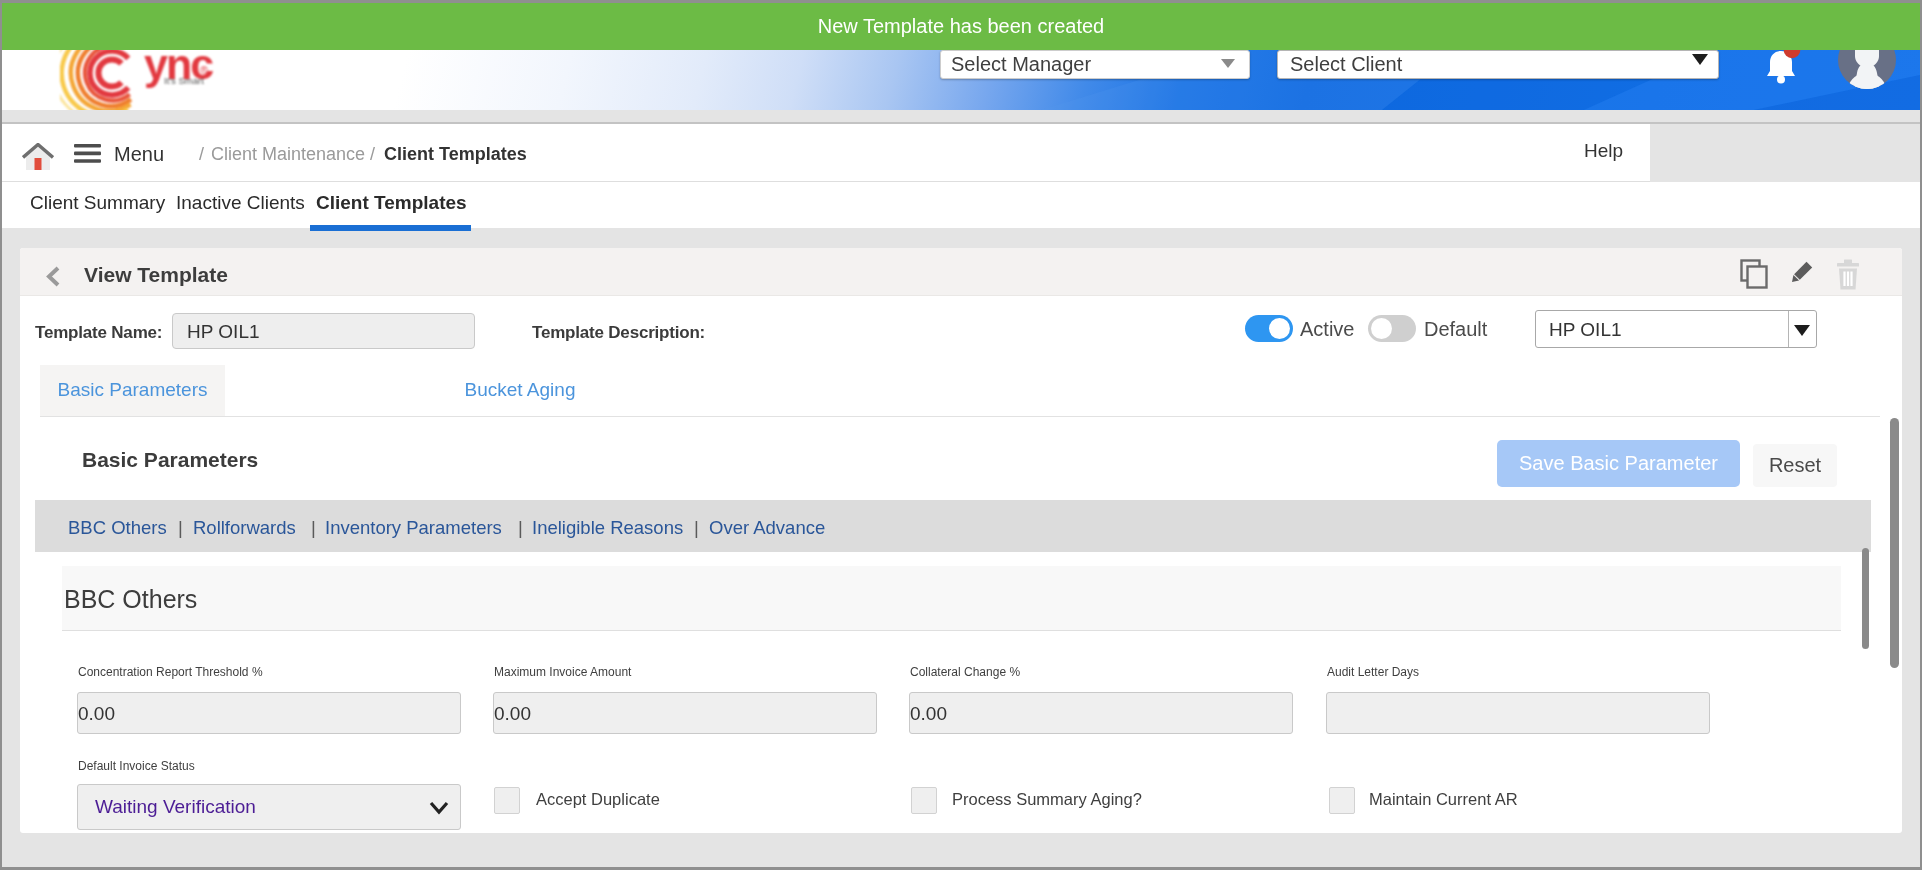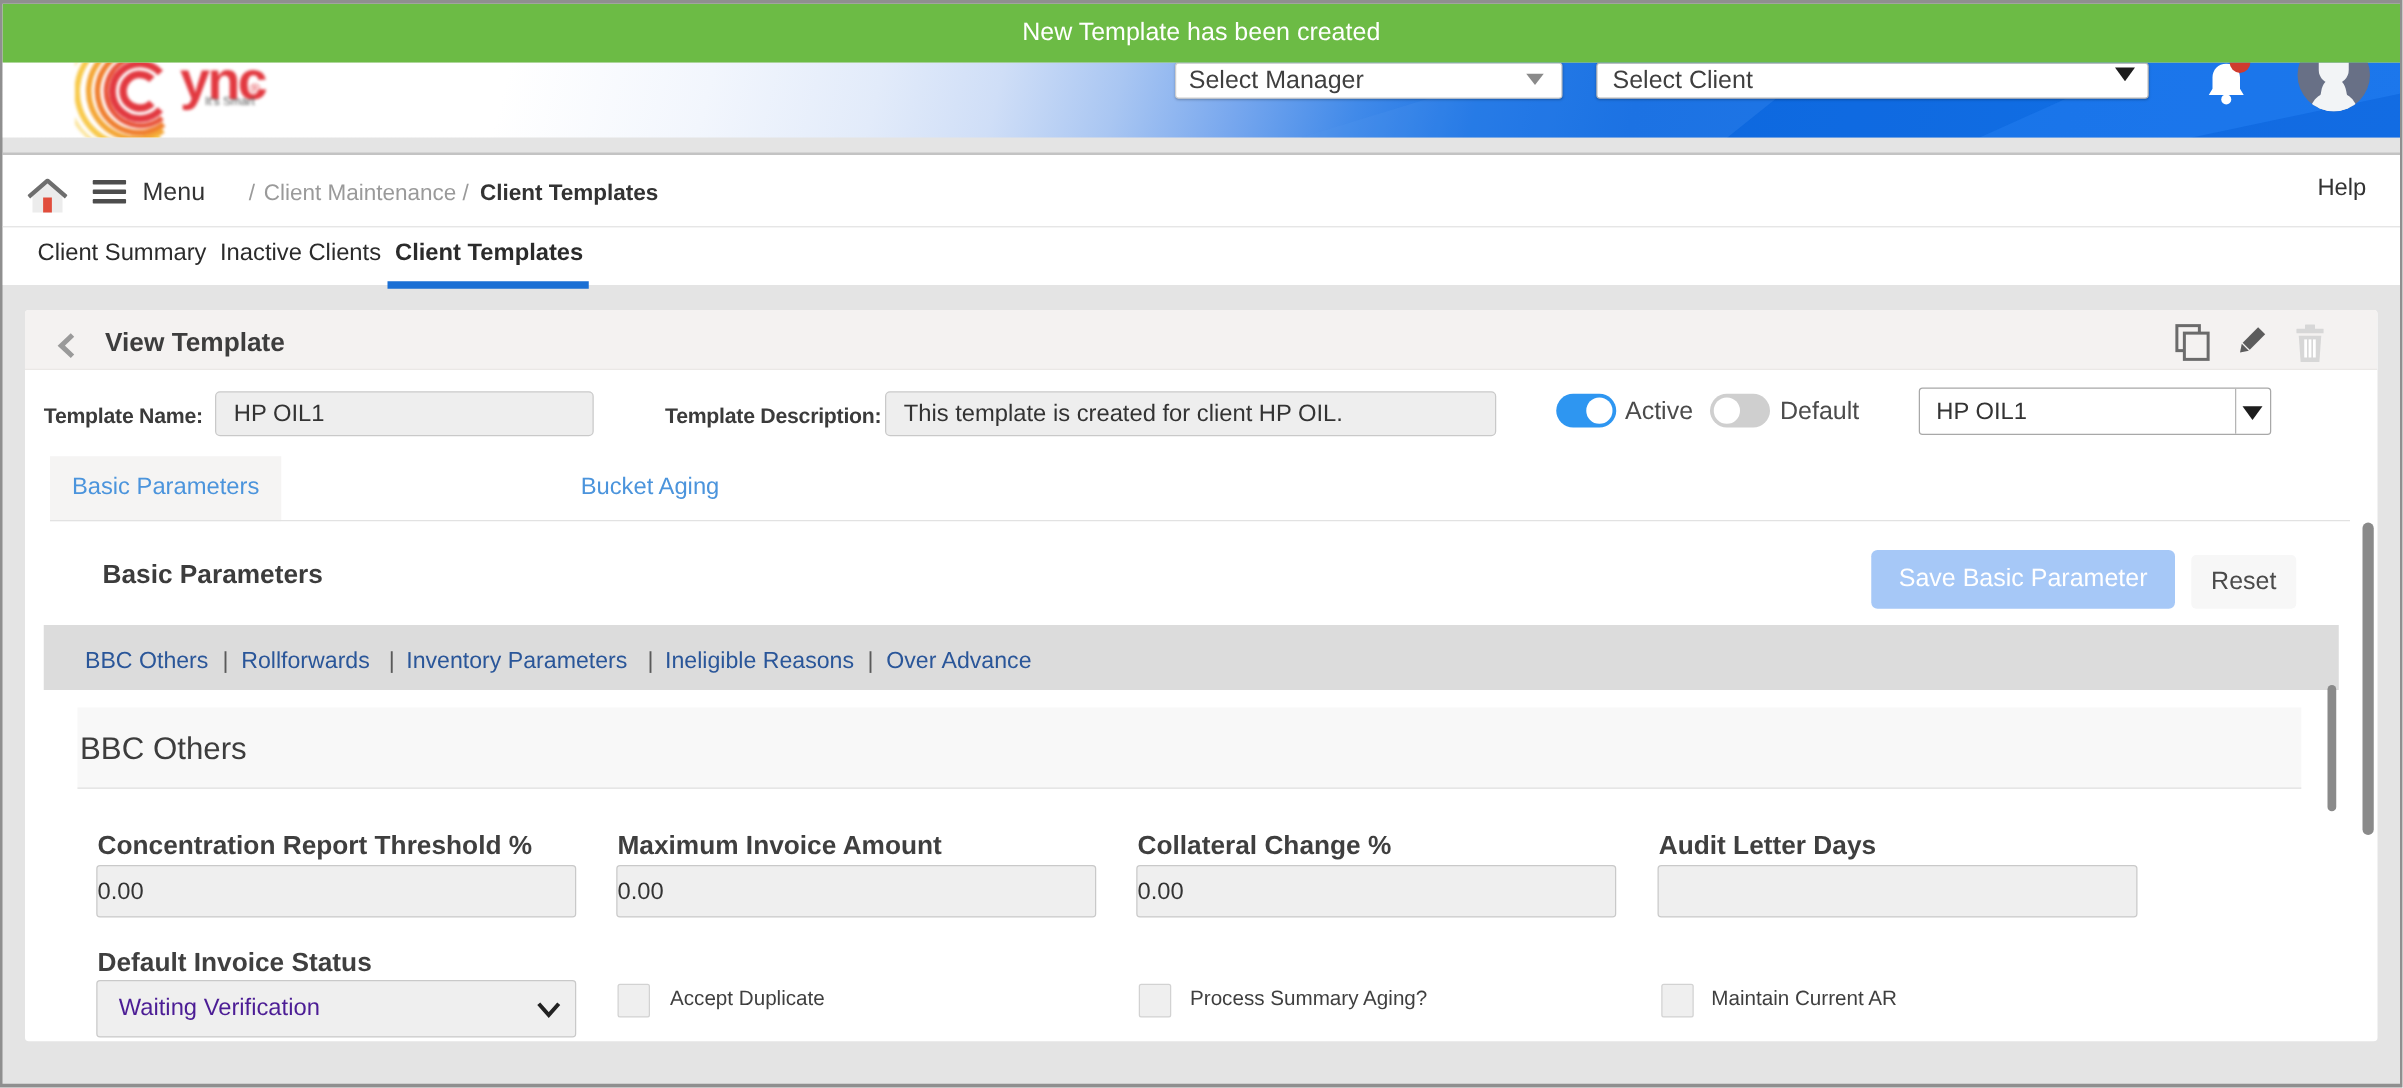--- a/index.html
+++ b/index.html
@@ -15,21 +15,21 @@
  background:linear-gradient(104deg,#ffffff 0%,#ffffff 21%,#f2f6fd 29.5%,#e2ebfa 36.5%,#cfdef7 41.5%,#a9c6f2 46.5%,#77a7ee 51.5%,#418ae9 56.5%,#1c74e5 61.5%,#0f6ae1 68%,#1371e7 86%,#1673ea 100%)}
 .hdr-border{position:absolute;left:0;top:119px;width:1918px;height:2px;background:#c3c3c3;z-index:2}
 .logo{position:absolute;left:58px;top:-10px;width:230px;height:110px;filter:blur(1.1px)}
 .selbox{position:absolute;background:#fff;font-size:20px;color:#3f3f3f;border-radius:3px;
  box-shadow:0 1px 2px rgba(0,0,0,.25)}
 .sel-mgr{left:938px;top:0;width:310px;height:29px;border:1px solid #cdcdcd;padding:2px 0 0 10px}
 .sel-cli{left:1275px;top:0;width:442px;height:29px;border:1px solid #b5b5b5;padding:2px 0 0 12px}
 .caret-gray{position:absolute;width:0;height:0;border-left:7px solid transparent;border-right:7px solid transparent;border-top:9px solid #8a8a8a}
 .caret-blk{position:absolute;width:0;height:0;border-left:8px solid transparent;border-right:8px solid transparent;border-top:11px solid #1d1d1d}
 
-.menurow{position:absolute;left:0;top:121px;width:1918px;height:58px;background:#fff;border-bottom:1px solid #dedede;z-index:1}
+.menurow{position:absolute;left:0;top:121px;width:1648px;height:58px;background:#fff;border-bottom:1px solid #dedede;z-index:1}
 .menu-txt{position:absolute;left:112px;top:19px;font-size:20px;color:#333}
 .crumbs{position:absolute;top:20px;font-size:18px;color:#9a9a9a;white-space:nowrap}
 .crumbs b{color:#333;font-weight:700}
 .help{position:absolute;right:27px;top:16px;font-size:19px;color:#333}
 
 .tabsrow{position:absolute;left:0;top:179px;width:1918px;height:46px;background:#fff;font-size:19px;color:#2b2b2b;z-index:1}
 .tabsrow .t{position:absolute;top:10px;white-space:nowrap}
 .t1{left:28px}.t2{left:174px}.t3{left:314px;font-weight:700}
 .underline{position:absolute;left:308px;top:222px;width:161px;height:6px;background:#1a6fd4;z-index:2}
 
@@ -58,21 +58,21 @@
 .btn-reset{position:absolute;left:1733px;top:196px;width:84px;height:43px;background:#f7f7f7;border-radius:4px;
  color:#4a4a4a;font-size:20px;text-align:center;line-height:42px}
 
 .subnav{position:absolute;left:15px;top:252px;width:1836px;height:52px;background:#dcdcdc;font-size:18.5px;color:#2a5699}
 .subnav span{position:absolute;top:17px;white-space:nowrap}
 .sep{color:#5a5a5a}
 
 .bbchead{position:absolute;left:42px;top:318px;width:1779px;height:65px;background:#f8f8f8;border-bottom:1px solid #dfdfdf}
 .bbchead .h{position:absolute;left:2px;top:19px;font-size:25px;color:#3d3d3d}
 
-.flabel{position:absolute;font-size:21px;font-weight:700;color:#3f3f3f;white-space:nowrap}
+.flabel{position:absolute;font-size:12px;font-weight:400;color:#3f3f3f;white-space:nowrap}
 .finput{position:absolute;width:384px;height:42px;background:#efefef;border:1px solid #c9c9c9;border-radius:3px;
  font-size:19px;color:#333;padding:10px 29px 0 0}
 .fselect{position:absolute;left:57px;top:536px;width:384px;height:46px;background:#efefef;border:1px solid #c9c9c9;border-radius:3px;
  font-size:19px;color:#4c1d95;padding:11px 0 0 17px}
 .chk{position:absolute;width:26px;height:27px;background:#efefef;border:1px solid #d2d2d2;border-radius:2px}
 .chklbl{position:absolute;font-size:16.5px;color:#3f3f3f;white-space:nowrap}
 
 .sb1{position:absolute;left:1888px;top:415px;width:9px;height:250px;border-radius:5px;background:#8a8a8a;z-index:3}
 .sb2{position:absolute;left:1842px;top:300px;width:7px;height:101px;border-radius:4px;background:#8a8a8a}
 </style>
@@ -180,21 +180,20 @@
       <rect x="7" y="0.5" width="8" height="4" rx="0.5" fill="#d7d7d7"></rect>
       <path d="M2,9.5 L20,9.5 L18.5,30.5 L3.5,30.5 Z" fill="#d7d7d7"></path>
       <rect x="6.4" y="12.5" width="2.2" height="14.5" fill="#fff"></rect>
       <rect x="9.9" y="12.5" width="2.2" height="14.5" fill="#fff"></rect>
       <rect x="13.4" y="12.5" width="2.2" height="14.5" fill="#fff"></rect>
     </svg>
 
     <div class="lbl" style="left:15px;top:75px">Template Name:</div>
     <div class="inp" style="left:152px;top:65px;width:303px;height:36px;padding:7px 0 0 14px">HP OIL1</div>
     <div class="lbl" style="left:512px;top:75px">Template Description:</div>
-    <div class="inp" style="left:688px;top:65px;width:489px;height:36px;padding:7px 0 0 14px">This template is created for client HP OIL.</div>
     <div class="tog tog-on" style="left:1225px;top:67px">
         <div class="knob"></div>
       </div>
     <div class="toglbl" style="left:1280px;top:70px">Active</div>
     <div class="tog tog-off" style="left:1348px;top:67px">
         <div class="knob"></div>
       </div>
     <div class="toglbl" style="left:1404px;top:70px">Default</div>
     <div class="dd">
         <span class="txt">HP OIL1</span>

